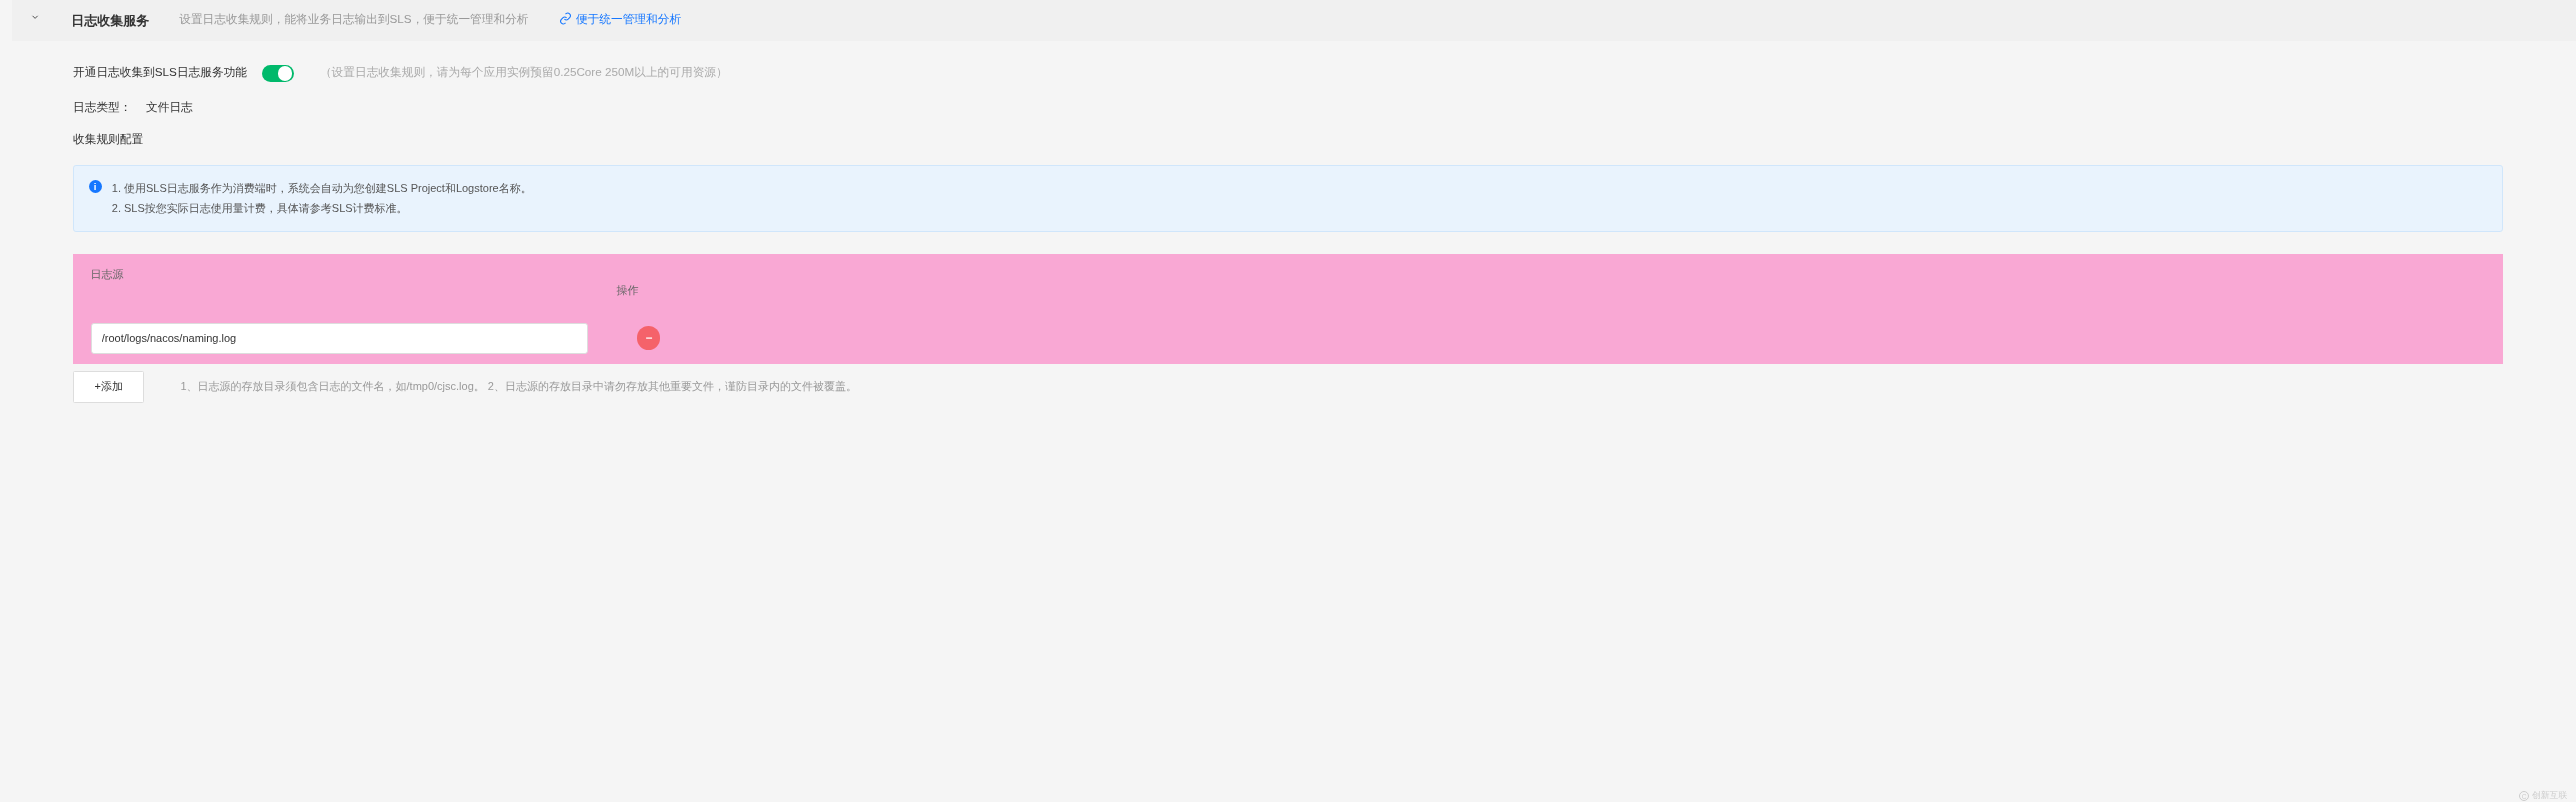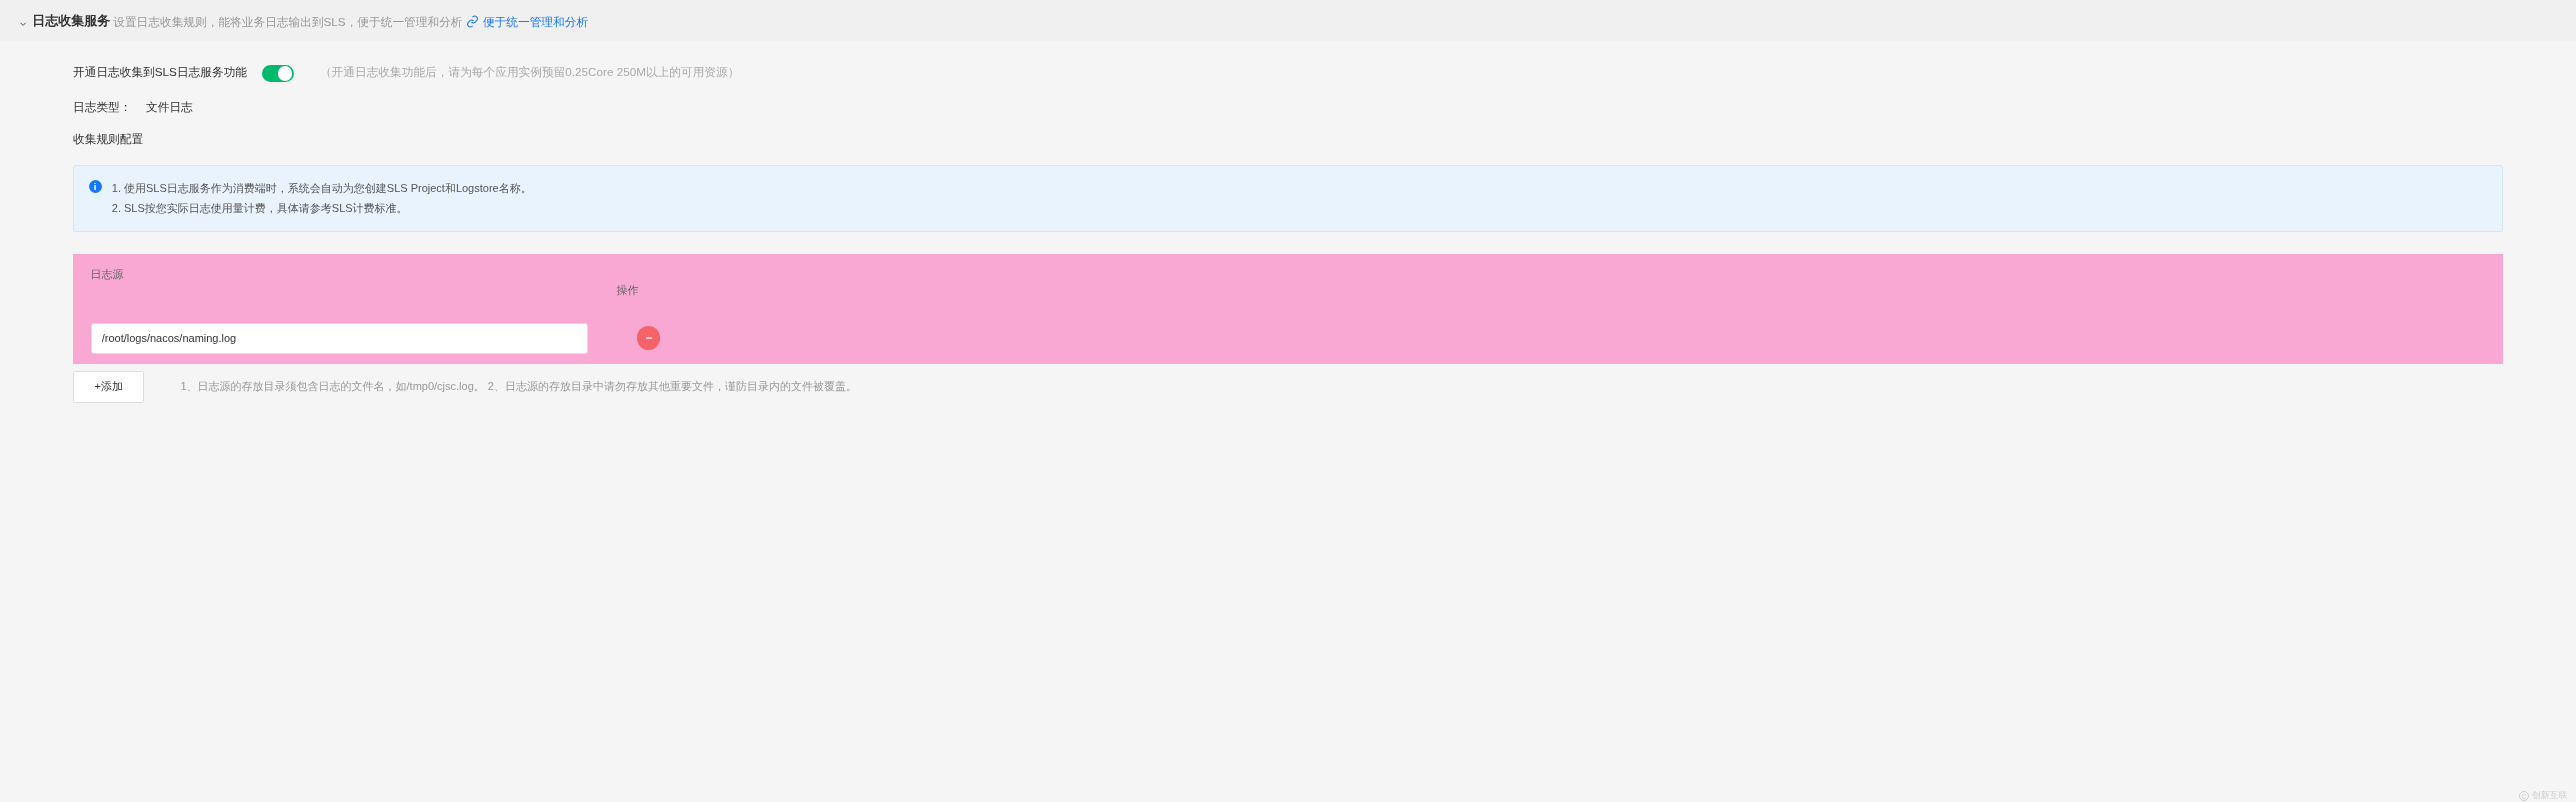--- a/index.html
+++ b/index.html
@@ -9,22 +9,23 @@
     }
     body {
       font-family: -apple-system, BlinkMacSystemFont, "Segoe UI", "PingFang SC", "Hiragino Sans GB", "Microsoft YaHei", sans-serif;
       background: #f5f5f5;
       color: #333;
     }
     .header-bar {
       background: #f0f0f0;
       padding: 11.7px 17.5px;
       display: flex;
-      align-items: flex-end;
-      gap: 3px;
+      align-items: flex-start;
+      gap: 30px;
+      margin-left: 12px;
     }
     .chevron-down {
       width: 11.7px;
       height: 11.7px;
       display: flex;
       align-items: center;
       justify-content: center;
       cursor: pointer;
     }
     .chevron-down svg {
@@ -235,21 +236,21 @@
   </a>
 </div>
 
 <div class="content-area">
 
   <div class="row">
     <span class="label-text">开通日志收集到SLS日志服务功能</span>
     <div class="toggle">
       <div class="toggle-knob"></div>
     </div>
-    <span class="hint-text">（开通日志收集功能后，请为每个应用实例预留0.25Core 250M以上的可用资源）</span>
+    <span class="hint-text">（设置日志收集规则，请为每个应用实例预留0.25Core 250M以上的可用资源）</span>
   </div>
 
   <div class="row">
     <span class="label-text">日志类型：</span>
     <span class="label-text">文件日志</span>
   </div>
 
   <div class="row">
     <span class="label-text">收集规则配置</span>
   </div>

